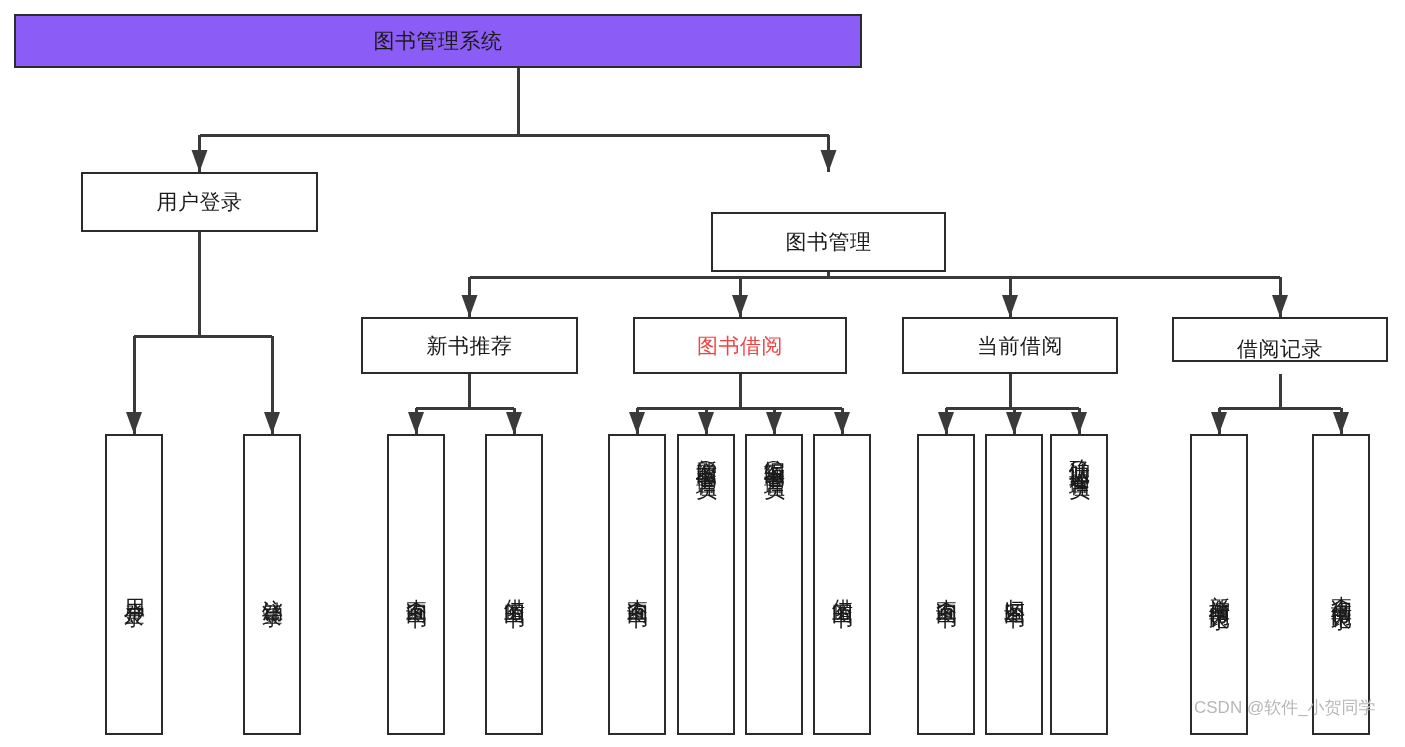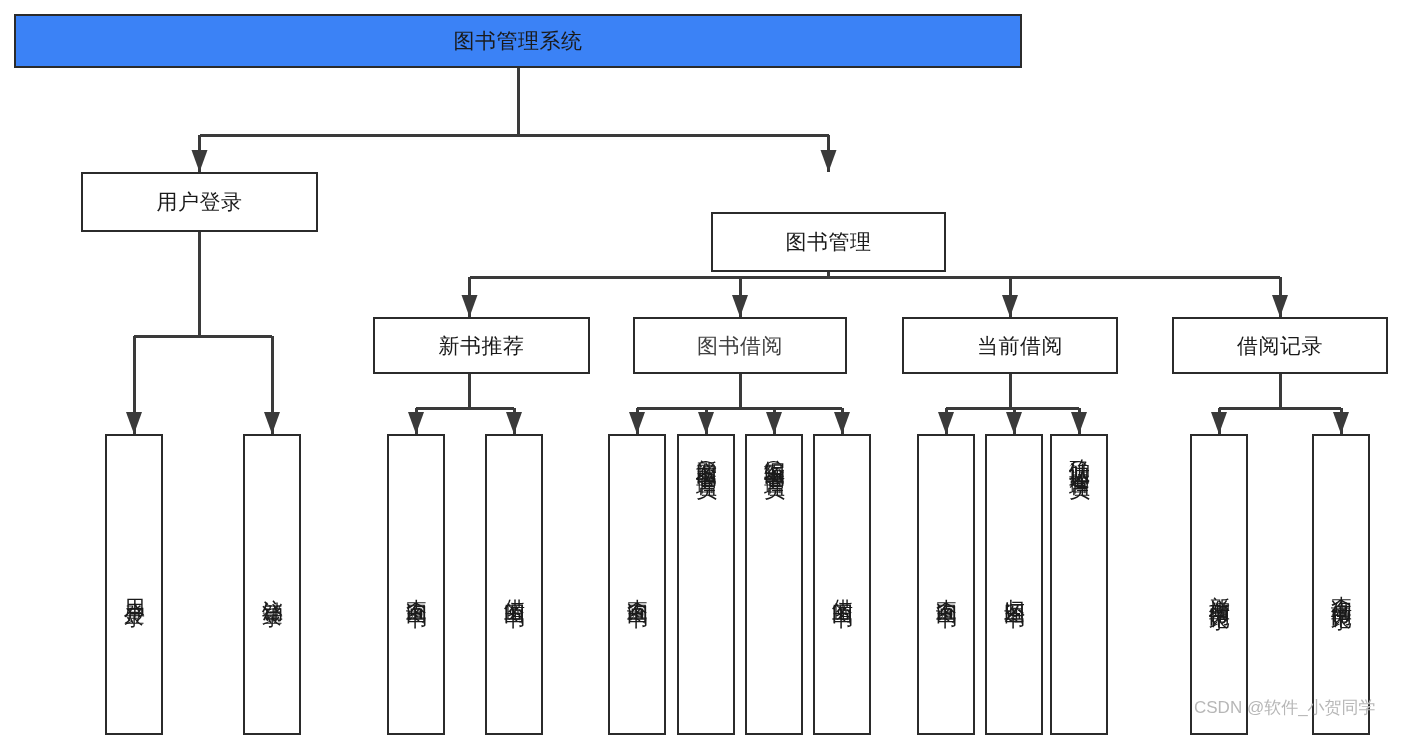--- a/index.html
+++ b/index.html
@@ -122,39 +122,39 @@
       <line x1="1079" y1="408" x2="1079" y2="434" stroke="#3a3a3a" stroke-width="3" shape-rendering="crispEdges"></line>
       <polygon points="1071,412 1087,412 1079,434" fill="#3a3a3a"></polygon>
       <line x1="1280" y1="374" x2="1280" y2="408" stroke="#3a3a3a" stroke-width="3" shape-rendering="crispEdges"></line>
       <line x1="1219" y1="408" x2="1341" y2="408" stroke="#3a3a3a" stroke-width="3" shape-rendering="crispEdges"></line>
       <line x1="1219" y1="408" x2="1219" y2="434" stroke="#3a3a3a" stroke-width="3" shape-rendering="crispEdges"></line>
       <polygon points="1211,412 1227,412 1219,434" fill="#3a3a3a"></polygon>
       <line x1="1341" y1="408" x2="1341" y2="434" stroke="#3a3a3a" stroke-width="3" shape-rendering="crispEdges"></line>
       <polygon points="1333,412 1349,412 1341,434" fill="#3a3a3a"></polygon>
     </svg>
   <div id="nodes">
-      <div class="node horizontal" style="left: 14px; top: 14px; width: 1008px; height: 54px; border-color: rgb(43, 43, 43); background: #3b82f6;">
+      <div class="node horizontal" style="left: 14px; top: 14px; width: 848px; height: 54px; border-color: rgb(43, 43, 43); background: #8b5cf6;">
         <span class="node-label" style="color: rgb(26, 26, 26);">图书管理系统</span>
       </div>
       <div class="node horizontal" style="left: 81px; top: 172px; width: 237px; height: 60px; border-color: rgb(43, 43, 43); background: rgb(255, 255, 255);">
         <span class="node-label" style="color: rgb(26, 26, 26);">用户登录</span>
       </div>
       <div class="node horizontal" style="left: 711px; top: 172px; width: 235px; height: 60px; border-color: rgb(43, 43, 43); background: rgb(255, 255, 255); margin-top: 40px;">
         <span class="node-label" style="color: rgb(26, 26, 26);">图书管理</span>
       </div>
-      <div class="node horizontal" style="left: 361px; top: 317px; width: 217px; height: 57px; border-color: rgb(43, 43, 43); background: rgb(255, 255, 255); margin-left: 12px;">
+      <div class="node horizontal" style="left: 361px; top: 317px; width: 217px; height: 57px; border-color: rgb(43, 43, 43); background: rgb(255, 255, 255);">
         <span class="node-label" style="color: rgb(26, 26, 26);">新书推荐</span>
       </div>
       <div class="node horizontal" style="left: 633px; top: 317px; width: 214px; height: 57px; border-color: rgb(43, 43, 43); background: rgb(255, 255, 255);">
-        <span class="node-label" style="color: #404040;">图书借阅</span>
+        <span class="node-label" style="color: #ef4444;">图书借阅</span>
       </div>
       <div class="node horizontal" style="left: 902px; top: 317px; width: 216px; height: 57px; border-color: rgb(43, 43, 43); background: rgb(255, 255, 255); padding-left: 20px;">
         <span class="node-label" style="color: rgb(26, 26, 26);">当前借阅</span>
       </div>
-      <div class="node horizontal" style="left: 1172px; top: 317px; width: 216px; height: 57px; border-color: rgb(43, 43, 43); background: rgb(255, 255, 255);">
+      <div class="node horizontal" style="left: 1172px; top: 317px; width: 216px; height: 45px; border-color: rgb(43, 43, 43); background: rgb(255, 255, 255); align-items: flex-end;">
         <span class="node-label" style="color: rgb(26, 26, 26);">借阅记录</span>
       </div>
       <div class="node vertical center" style="left: 105px; top: 434px; width: 58px; height: 301px; border-color: rgb(43, 43, 43); background: rgb(255, 255, 255);">
         <span class="node-label" style="color: rgb(26, 26, 26);">用户登录</span>
       </div>
       <div class="node vertical center" style="left: 243px; top: 434px; width: 58px; height: 301px; border-color: rgb(43, 43, 43); background: rgb(255, 255, 255);">
         <span class="node-label" style="color: rgb(26, 26, 26);">注销登录</span>
       </div>
       <div class="node vertical center" style="left: 387px; top: 434px; width: 58px; height: 301px; border-color: rgb(43, 43, 43); background: rgb(255, 255, 255);">
         <span class="node-label" style="color: rgb(26, 26, 26);">查询图书</span>

